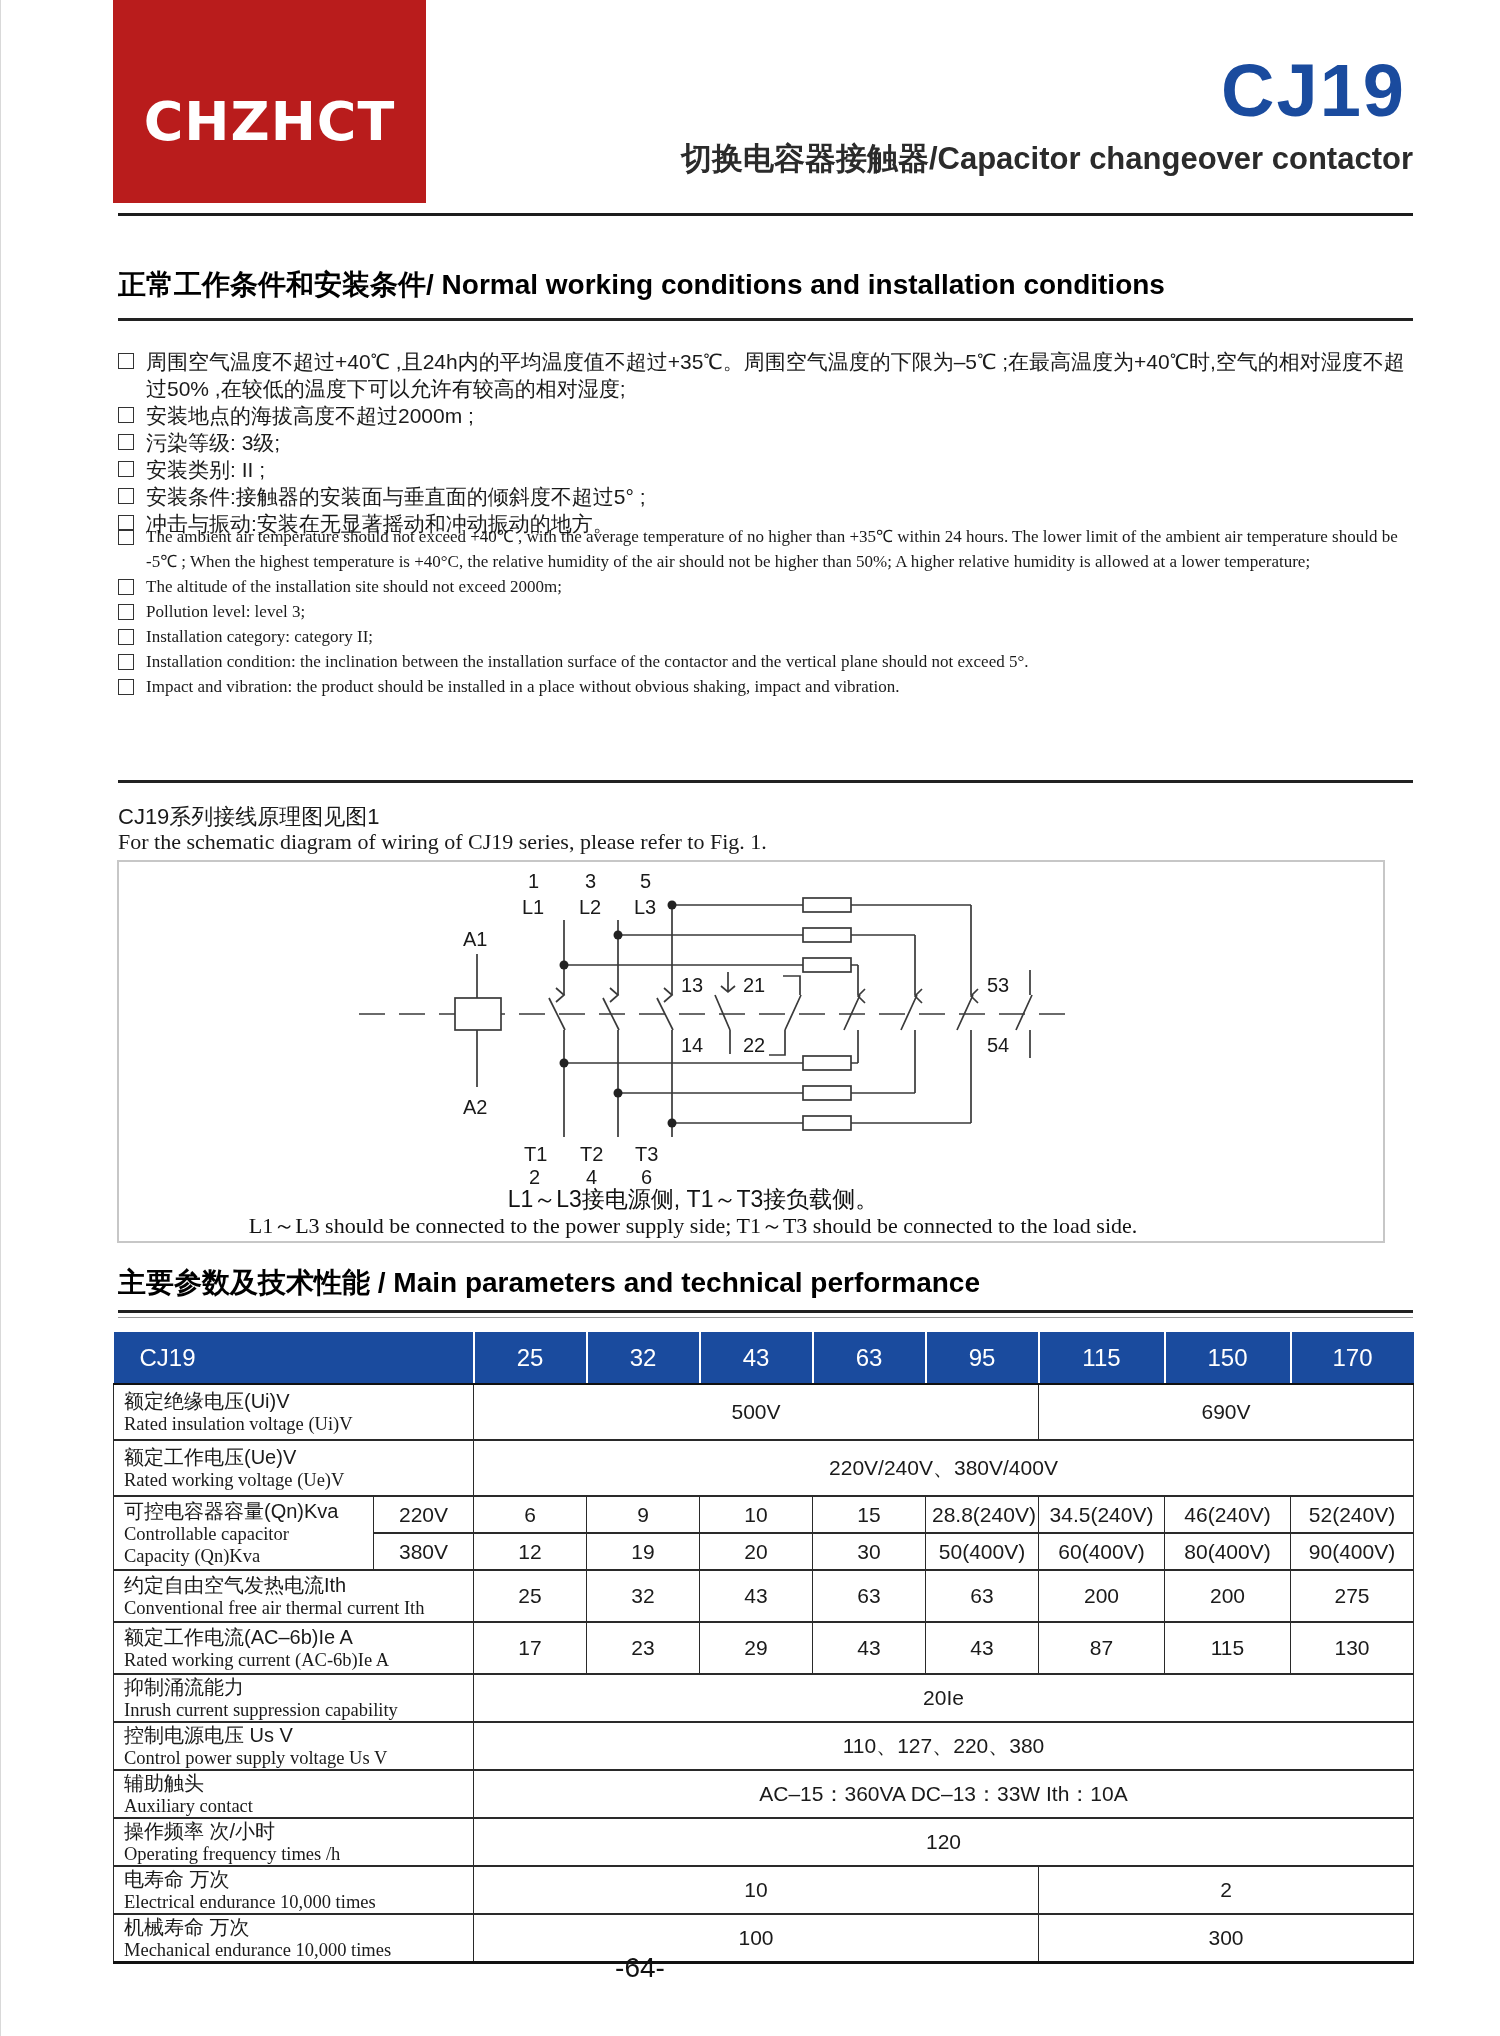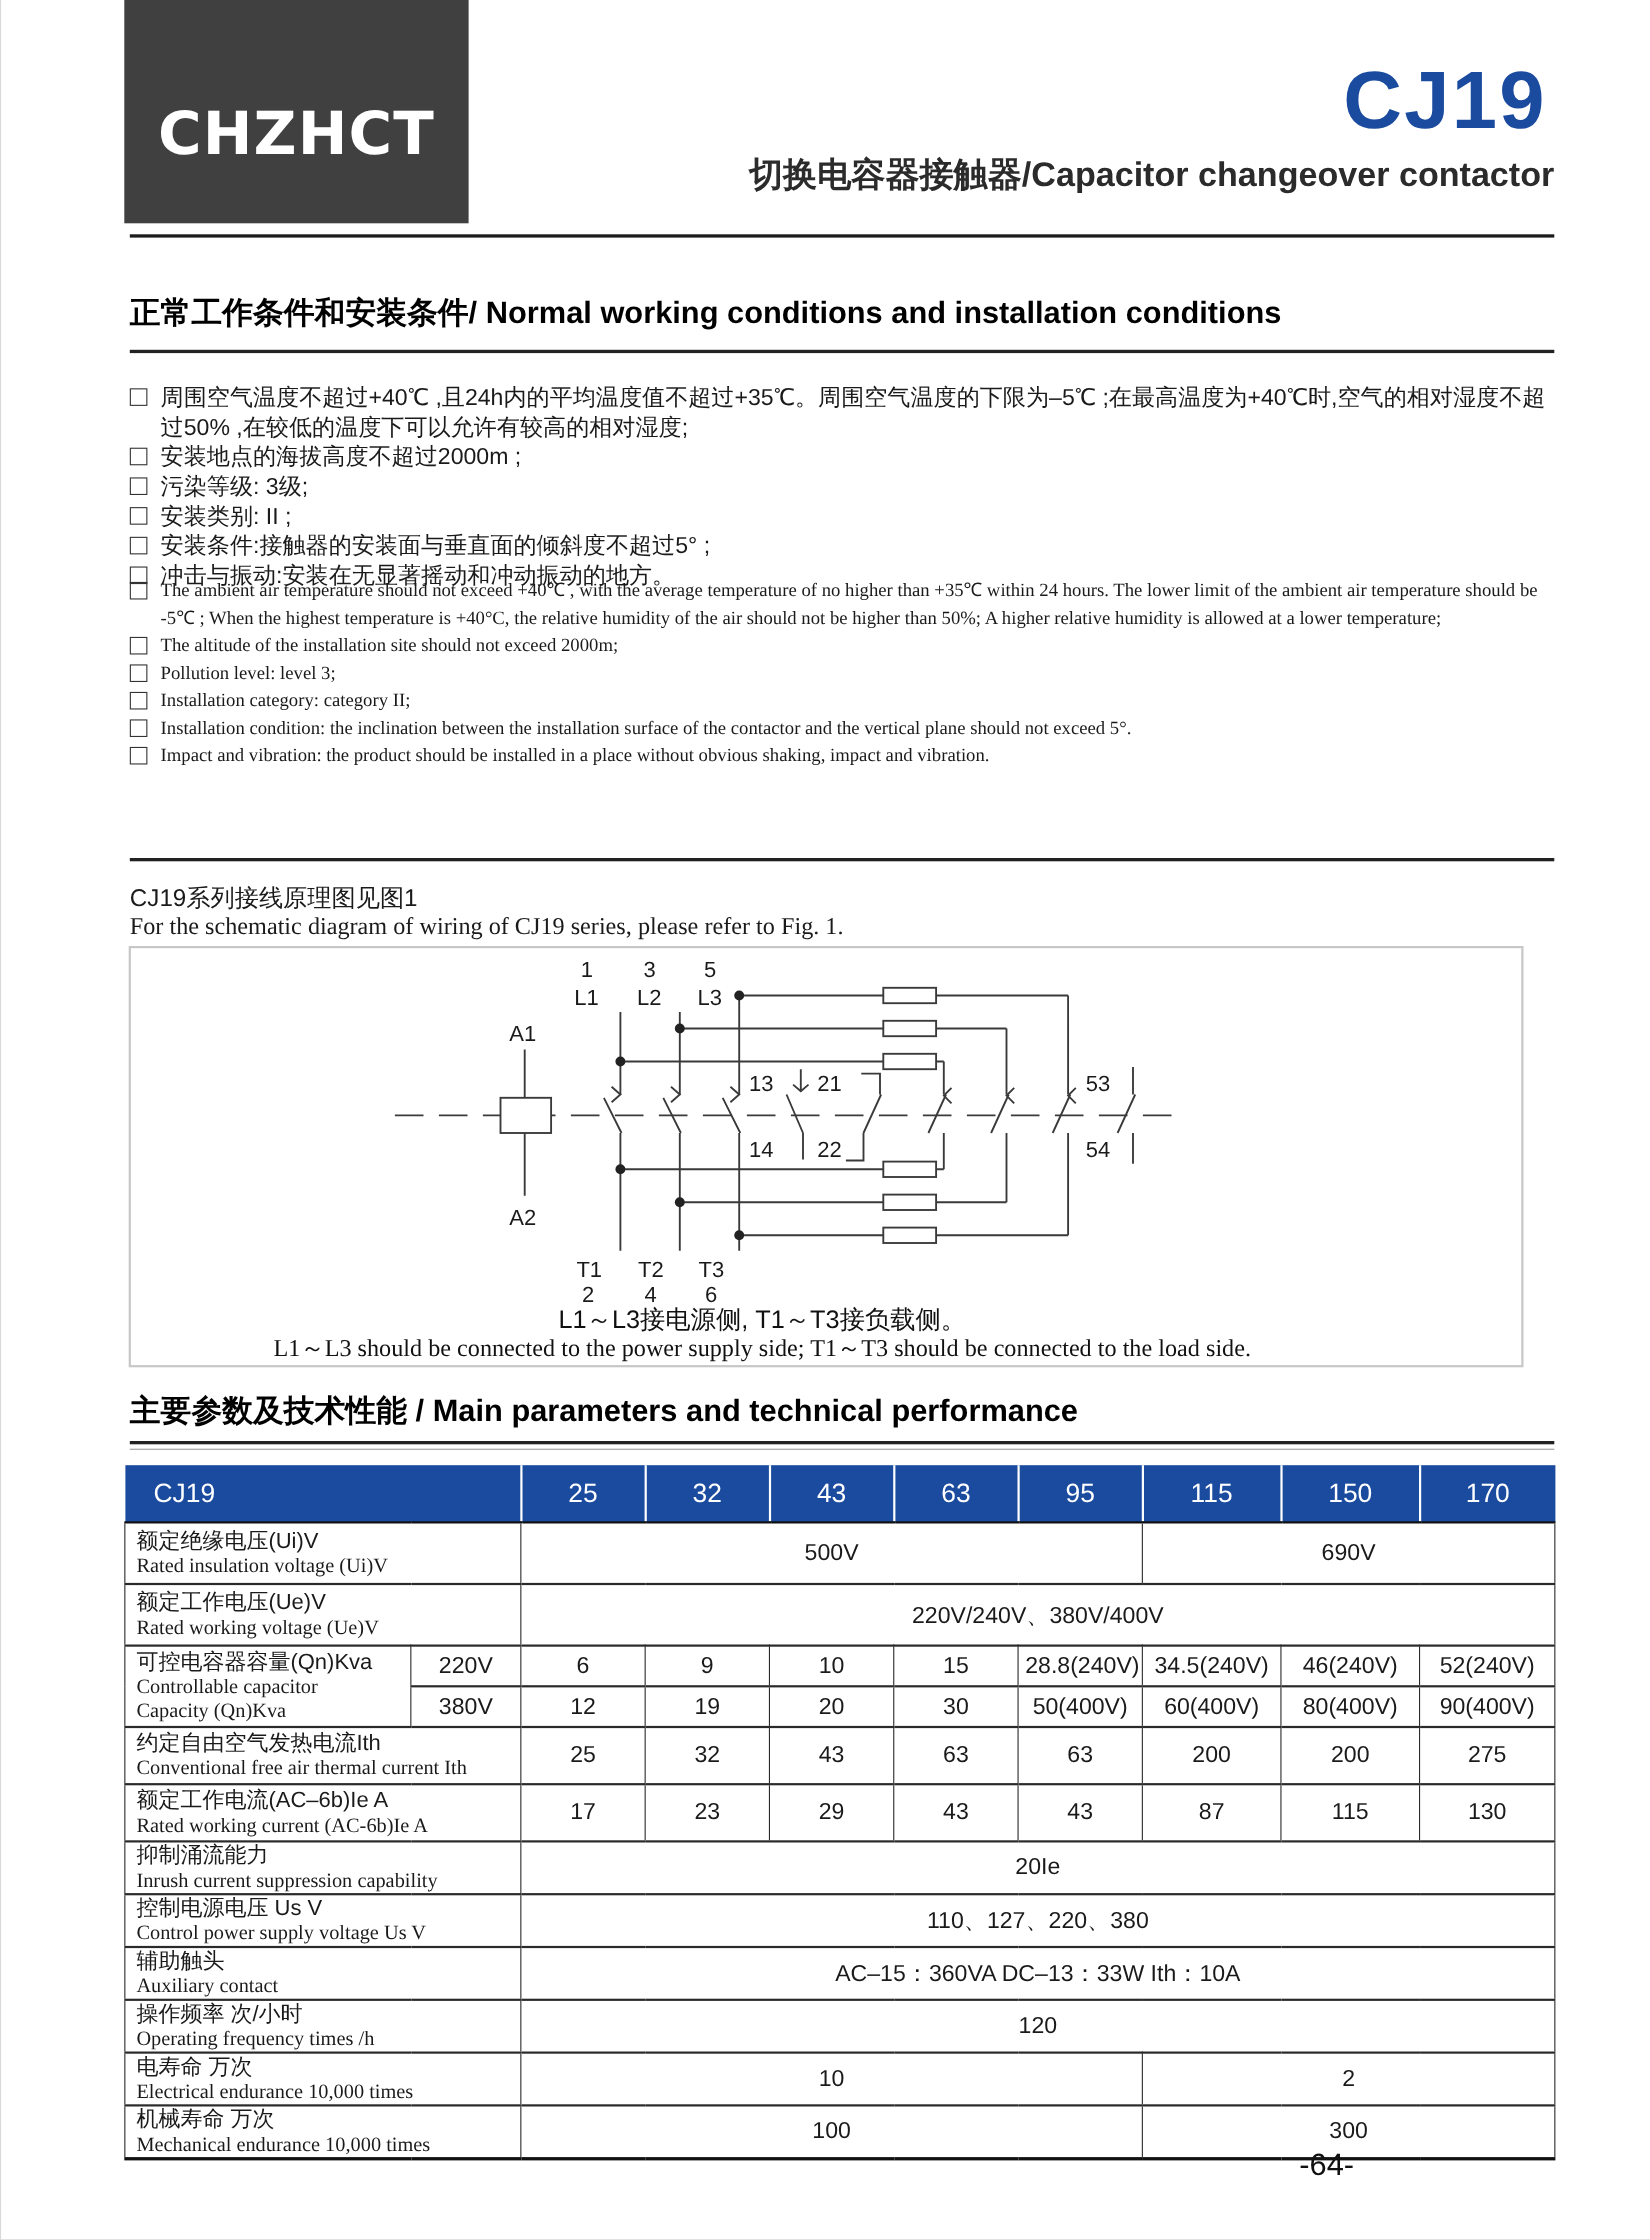--- a/index.html
+++ b/index.html
@@ -2,21 +2,21 @@
 <html><head>
 <meta charset="utf-8">
 <style>
   html,body{margin:0;padding:0;background:#e8e8e8;}
   .page{position:relative;width:1500px;height:2036px;background:#ffffff;margin:0 auto;
         font-family:"Liberation Sans",sans-serif;color:#1a1a1a;overflow:hidden;
         border-right:2px solid #b5b5b5;border-bottom:3px solid #b5b5b5;border-left:1px solid #d9d9d9;}
   .serif{font-family:"Liberation Serif",serif;}
 
   
-  .logo-block{position:absolute;left:112px;top:0;width:313px;height:203px;background:#404040;
+  .logo-block{position:absolute;left:112px;top:0;width:313px;height:203px;background:#b91c1c;
               display:flex;align-items:center;justify-content:center;}
   .logo-text{color:#fff;font-size:54px;font-weight:bold;letter-spacing:1px;margin-top:40px;
              font-family:"DejaVu Sans",sans-serif;}
   .model-title{position:absolute;right:95px;top:48px;width:600px;text-align:right;color:#1a4b9e;
                font-size:74px;font-weight:bold;letter-spacing:2px;}
   .subtitle{position:absolute;right:88px;top:138px;width:900px;text-align:right;color:#2b2b2b;
             font-size:31px;font-weight:600;}
   .header-rule{position:absolute;left:117px;top:213px;width:1295px;height:3px;background:#1c1c1c;}
 
   
@@ -50,21 +50,21 @@
   .params-table tr.hrow td{background:#1a4b9e;color:#fff;border:none;border-left:2px solid #fff;
                            border-bottom:2.5px solid #111;font-size:24px;text-align:center;}
   .params-table tr.hrow td.hfirst{border-left:none;text-align:left;padding-left:26px;}
   .td-lbl{padding-left:10px !important;}
   .td-lbl .lcn{font-size:20px;line-height:24px;}
   .td-lbl .len{font-family:"Liberation Serif",serif;font-size:18.5px;line-height:22px;white-space:pre-line;}
   .td-val{text-align:center;font-size:21px;}
   .td-sub{text-align:center;font-size:21px;}
   .params-table tr:last-child td{border-bottom:3.5px solid #111;}
 
-  .page-number{position:absolute;left:0;top:1952px;width:1230px;text-align:right;font-size:28px;color:#111;}
+  .page-number{position:absolute;left:0;top:1952px;width:1230px;text-align:center;font-size:28px;color:#111;padding-left:24px;}
 </style>
 </head>
 <body>
 
 <div class="page">
 
   <div class="logo-block">
     <div class="logo-text">CHZHCT</div>
   </div>
   <div class="model-title">CJ19</div>

